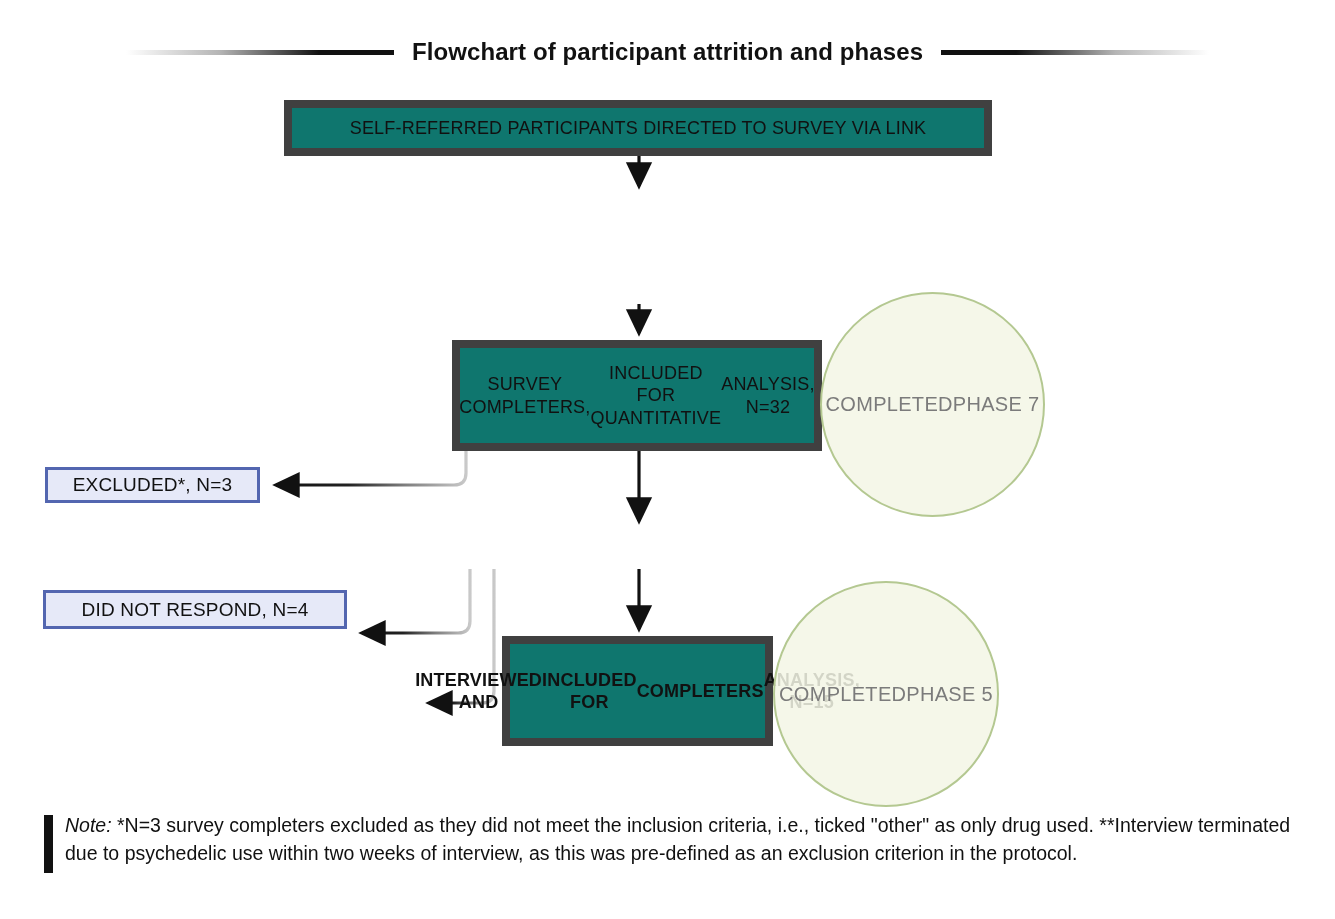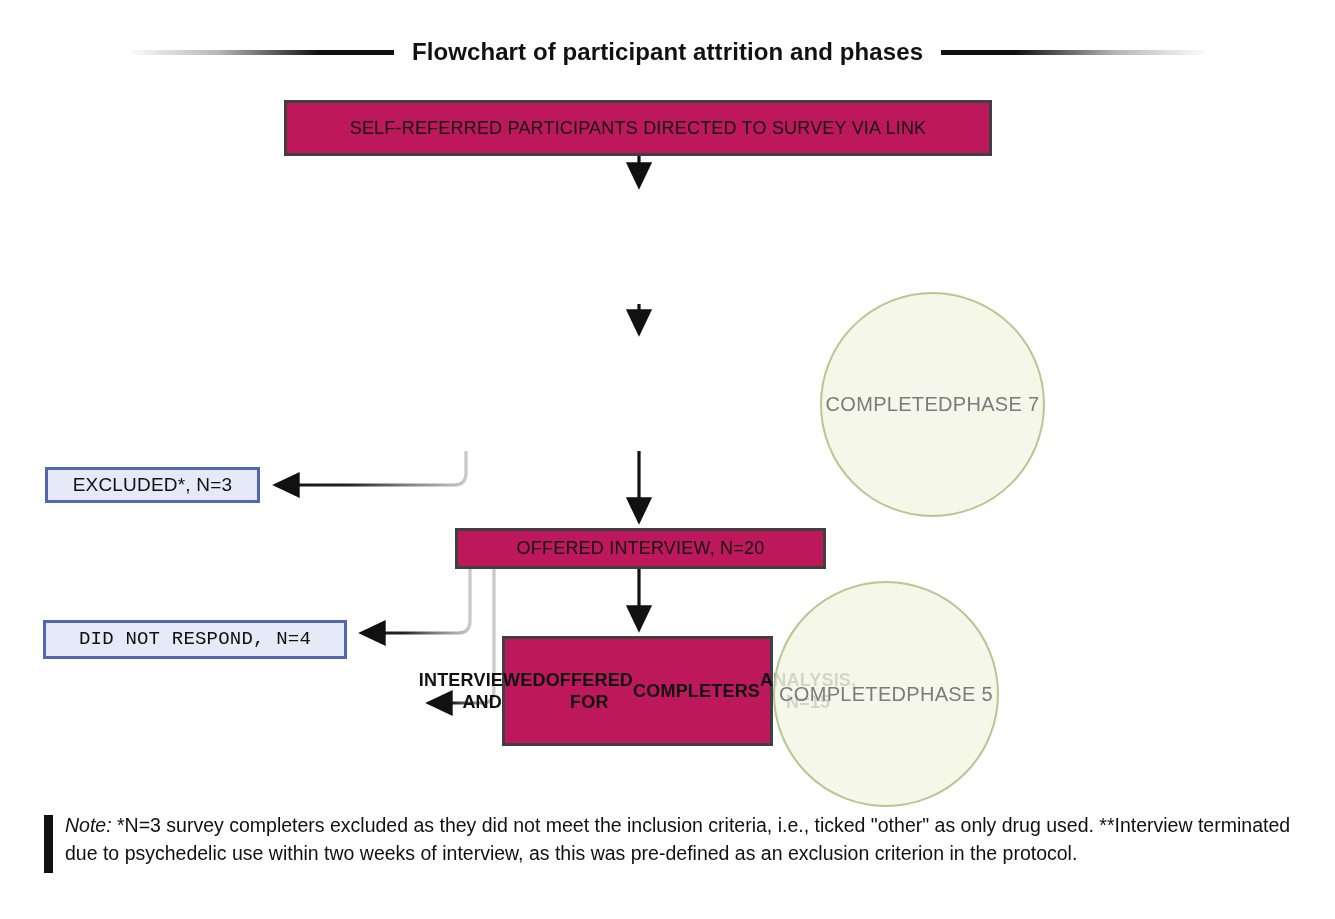--- a/index.html
+++ b/index.html
@@ -58,22 +58,22 @@
   .node {
     position: absolute;
     box-sizing: border-box;
     display: flex;
     align-items: center;
     justify-content: center;
     text-align: center;
     line-height: 1.24;
   }
   .node-teal {
-    background: #be185d;
-    border: 3px solid #404040;
+    background: #0f766e;
+    border: 8px solid #404040;
     color: #111111;
     font-size: 18px;
     letter-spacing: 0.2px;
     z-index: 3;
   }
   .node-lav {
     background: #e6e9f8;
     border: 3px solid #5366b0;
     color: #111111;
     font-size: 19px;
@@ -181,36 +181,42 @@
     </div>
   <div class="phase-circle" style="left:773px; top:581px; width:226px; height:226px;">
       <span>COMPLETED</span>
       <br>
       <span>PHASE 5</span>
     </div>
 
   <div class="node node-teal" style="left:284px; top:100px; width:708px; height:56px;">SELF-REFERRED PARTICIPANTS DIRECTED TO SURVEY VIA LINK</div>
 
 
-
-  <div class="node node-teal" style="left:455px; top:528px; width:371px; height:41px;">OFFERED INTERVIEW, N=20</div>
+  <div class="node node-teal" style="left:452px; top:340px; width:370px; height:111px;">
+      <span>SURVEY COMPLETERS,</span>
+      <br>
+      <span>INCLUDED FOR QUANTITATIVE</span>
+      <br>
+      <span>ANALYSIS, N=32</span>
+    </div>
+
 
   <div class="node node-teal" style="left:502px; top:636px; width:271px; height:110px;font-weight:bold;">
       <span>INTERVIEWED AND</span>
       <br>
-      <span>OFFERED FOR</span>
+      <span>INCLUDED FOR</span>
       <br>
       <span>COMPLETERS</span>
       <br>
       <span>ANALYSIS, N=15</span>
     </div>
 
   <div class="node node-lav" style="left:45px; top:467px; width:215px; height:36px;">EXCLUDED*, N=3</div>
 
-  <div class="node node-lav" style="left:43px; top:620px; width:304px; height:39px;font-family:Liberation Mono, monospace;">DID NOT RESPOND, N=4</div>
+  <div class="node node-lav" style="left:43px; top:590px; width:304px; height:39px;">DID NOT RESPOND, N=4</div>
 
 
   <div class="note-wrap">
     <div class="note-bar"></div>
     <div class="note-text">
       <span class="note-label">Note:</span><span> *N=3 survey completers excluded as they did not meet the inclusion criteria, i.e., ticked "other" as only drug used. **Interview terminated due to psychedelic use within two weeks of interview, as this was pre-defined as an exclusion criterion in the protocol.</span>
     </div>
   </div>
 
 </div>

